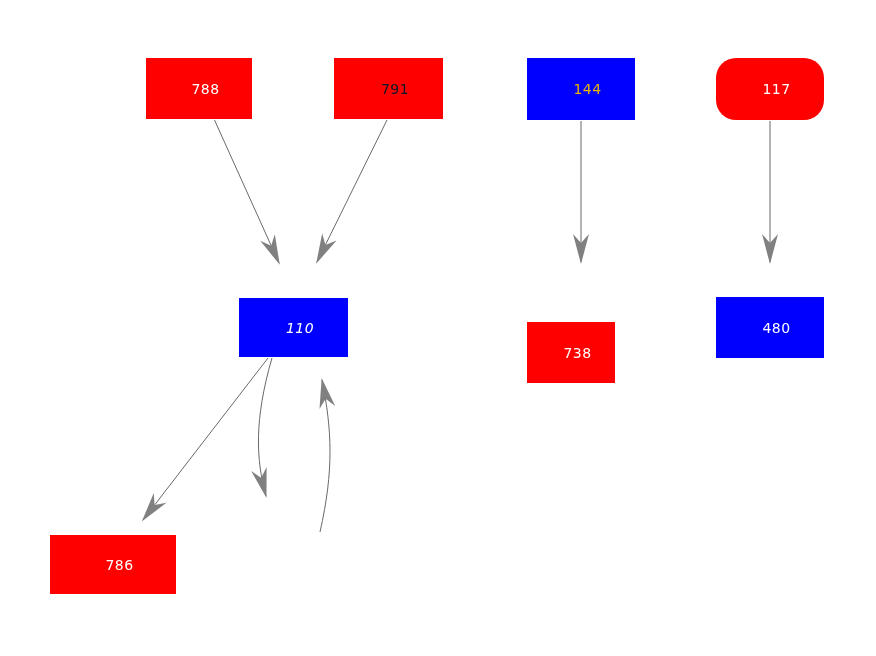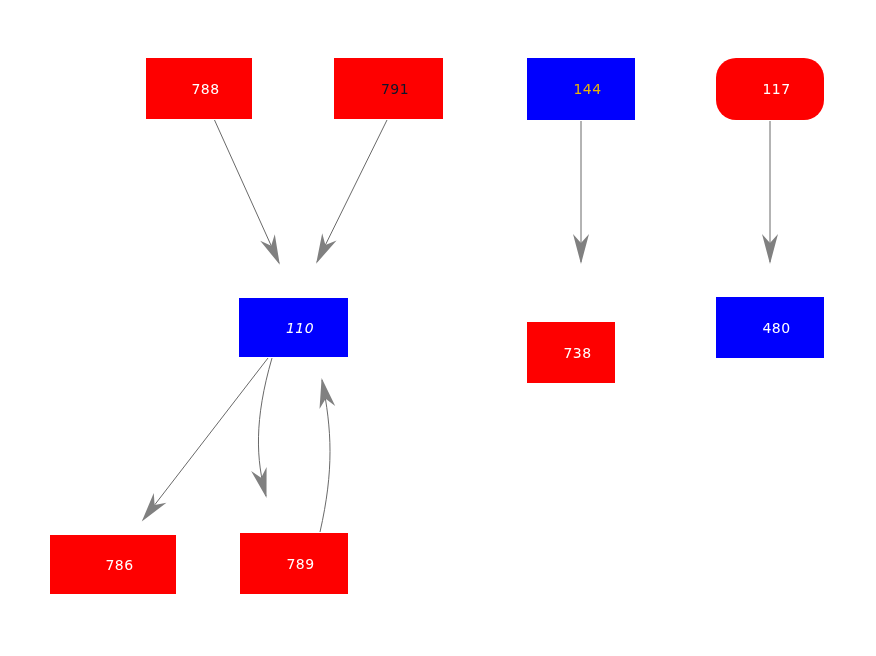--- a/index.html
+++ b/index.html
@@ -93,17 +93,14 @@
   </div>
   <div class="node" style="left: 527px; top: 297px; width: 88px; height: 61px; background: rgb(254, 0, 0); color: rgb(255, 255, 255); margin-top: 25px;">
     <span class="node-label">738</span>
   </div>
   <div class="node" style="left: 716px; top: 297px; width: 108px; height: 61px; background: rgb(0, 0, 254); color: rgb(255, 255, 255);">
     <span class="node-label">480</span>
   </div>
   <div class="node" style="left: 50px; top: 535px; width: 126px; height: 59px; background: rgb(254, 0, 0); color: #ffffff;">
     <span class="node-label">786</span>
   </div>
-  <div class="node" style="left: 240px; top: 533px; width: 108px; height: 61px; background: rgb(254, 0, 0); color: rgb(255, 255, 255);">
-    <span class="node-label">789</span>
-  </div>
 
 </div>
 
 </body></html>

